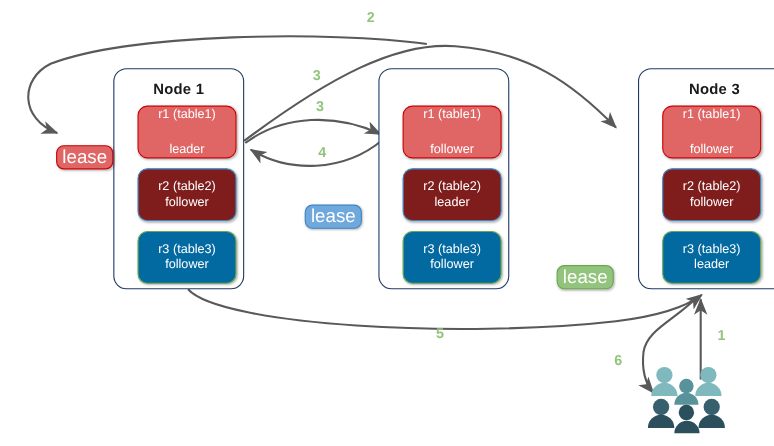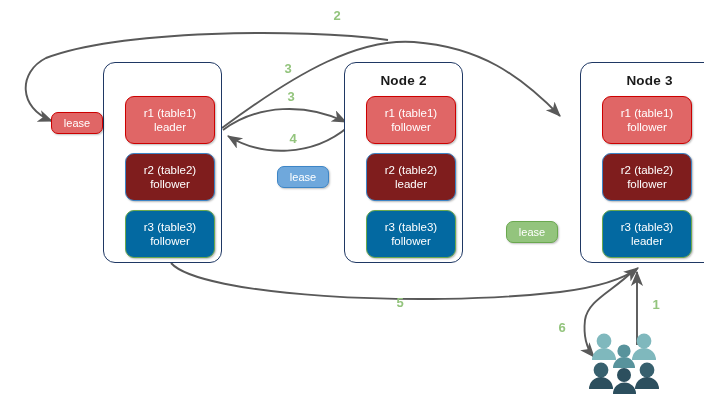--- a/index.html
+++ b/index.html
@@ -12,28 +12,28 @@
             background:#ffffff;box-sizing:border-box;}
   .node-title{position:absolute;left:0;right:0;top:10px;text-align:center;
               font-size:13.5px;font-weight:bold;color:#1a1a1a;letter-spacing:.2px;}
 
   .replica{position:absolute;border-radius:9px;box-sizing:border-box;
            display:flex;flex-direction:column;align-items:center;justify-content:center;
            color:#ffffff;font-size:11.5px;line-height:14px;text-align:center;
            box-shadow:1px 1px 2px rgba(0,0,0,.28);}
   .replica span{display:block;}
 
-  .r-red{background:#e06666;border:1.6px solid #cc0000;}
+  .r-red{background:#e06666;border:1.6px solid #cc0000;justify-content:space-between;}
   .r-blue{background:#7f1d1d;border:1.6px solid #3d85c6;}
   .r-green{background:#0369a1;border:1.6px solid #6aa84f;}
 
   .lease{position:absolute;border-radius:7px;box-sizing:border-box;
          display:flex;align-items:center;justify-content:center;
-         color:#ffffff;font-size:11px;
-         box-shadow:1px 1px 2px rgba(0,0,0,.25);}
+         color:#ffffff;font-size:17px;
+         box-shadow:1px 1px 2px rgba(0,0,0,.25);margin-top:20px;}
   .lease.l-red{background:#e06666;border:1.6px solid #cc0000;}
   .lease.l-blue{background:#6fa8dc;border:1.6px solid #3d85c6;}
   .lease.l-green{background:#93c47d;border:1.6px solid #6aa84f;}
 
   .step{position:absolute;color:#93c47d;font-size:13px;font-weight:bold;
         text-align:center;white-space:nowrap;}
 
   #users{position:absolute;left:588px;top:332px;width:72px;height:62px;}
 </style>
 </head>
@@ -57,36 +57,36 @@
     <path d="M 348,127 C 312,157 262,157 228,136" fill="none" stroke="#595959" stroke-width="1.9" marker-end="url(#ah)"></path>
 
     <path d="M 171,263 C 200,296 420,308 560,292 C 600,287 625,278 638,268" fill="none" stroke="#595959" stroke-width="1.9" marker-end="url(#ah)"></path>
 
     <path d="M 637,345 L 637,272" fill="none" stroke="#595959" stroke-width="1.9" marker-end="url(#ah)"></path>
 
     <path d="M 634,270 C 612,292 588,300 585,320 C 583,338 588,350 594,357" fill="none" stroke="#595959" stroke-width="1.9" marker-end="url(#ah)"></path>
   </svg>
 
   <div class="node-box" style="left:103px;top:62px;width:119px;height:201px;">
+    <div class="node-title">Node 1</div>
     <div class="replica r-red" style="left:21px;top:33px;width:90px;height:48px;">
       <span>r1 (table1)</span>
       <span>leader</span>
     </div>
     <div class="replica r-blue" style="left:21px;top:90px;width:90px;height:48px;">
       <span>r2 (table2)</span>
       <span>follower</span>
     </div>
     <div class="replica r-green" style="left:21px;top:147px;width:90px;height:48px;">
       <span>r3 (table3)</span>
       <span>follower</span>
     </div>
   </div>
 
   <div class="node-box" style="left:344px;top:62px;width:119px;height:201px;">
-    <div class="node-title">Node 2</div>
     <div class="replica r-red" style="left:21px;top:33px;width:90px;height:48px;">
       <span>r1 (table1)</span>
       <span>follower</span>
     </div>
     <div class="replica r-blue" style="left:21px;top:90px;width:90px;height:48px;">
       <span>r2 (table2)</span>
       <span>leader</span>
     </div>
     <div class="replica r-green" style="left:21px;top:147px;width:90px;height:48px;">
       <span>r3 (table3)</span>

